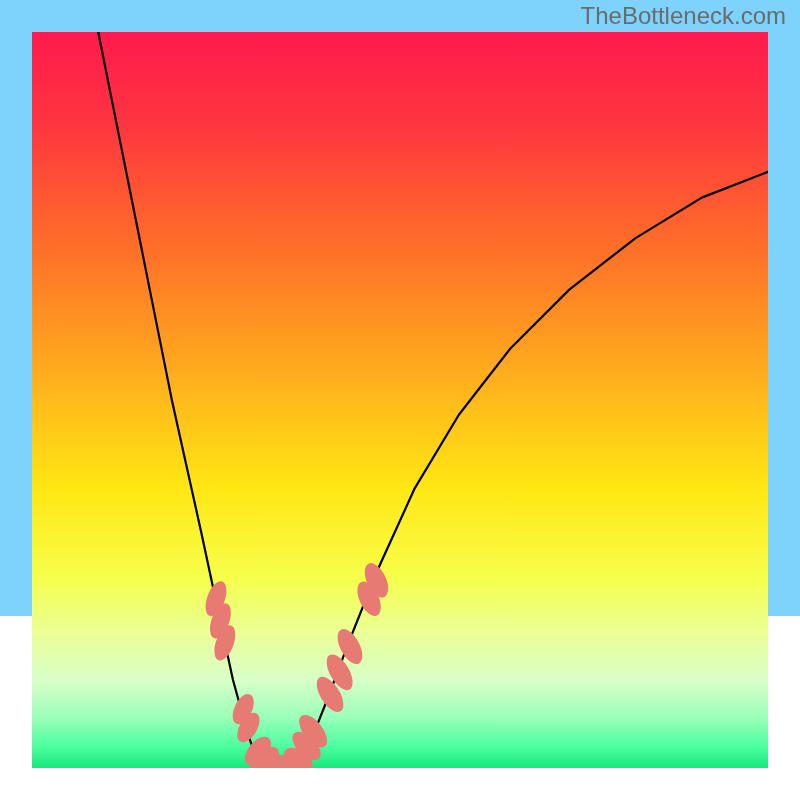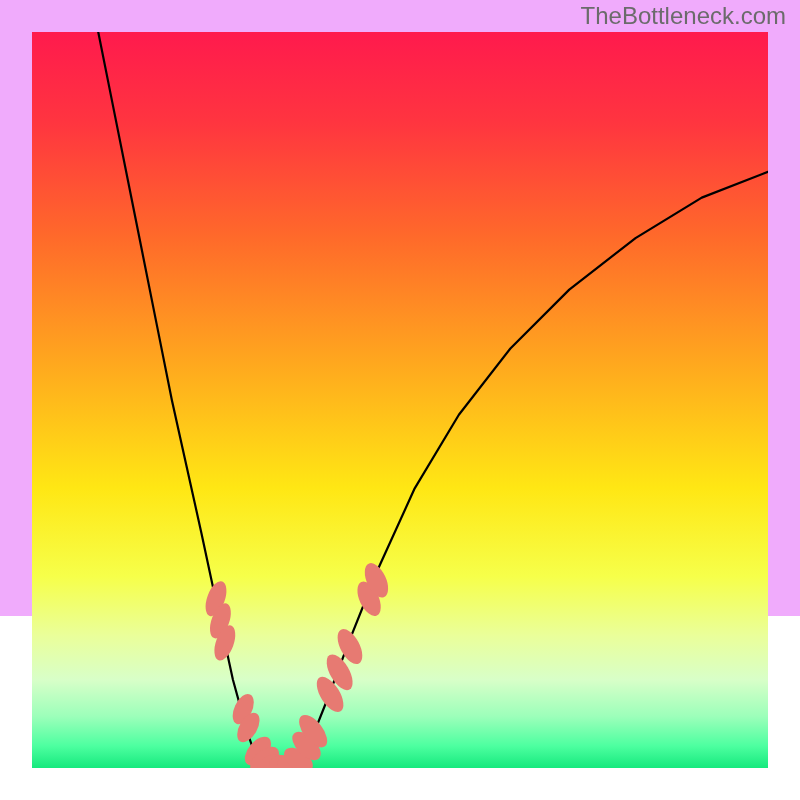--- a/index.html
+++ b/index.html
@@ -1,20 +1,20 @@
 <!DOCTYPE html>
 <html><head>
 <meta charset="utf-8">
 <style>
   * { margin: 0; padding: 0; box-sizing: border-box; }
   html, body { width: 800px; height: 800px; overflow: hidden; }
   .outer {
     width: 800px;
     height: 616px;
-    background: #f0abfc;
+    background: #7dd3fc;
     position: relative;
   }
   .watermark {
     position: absolute;
     top: 2px;
     right: 14px;
     font-family: Arial, Helvetica, sans-serif;
     font-size: 24px;
     font-weight: 400;
     color: #6b6b6b;

